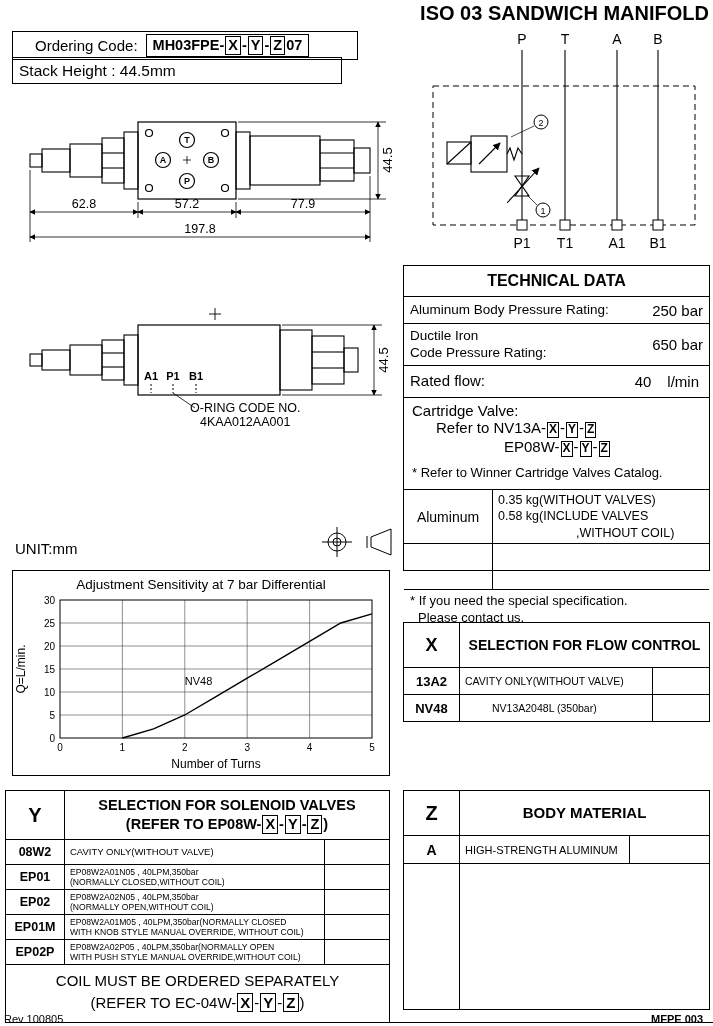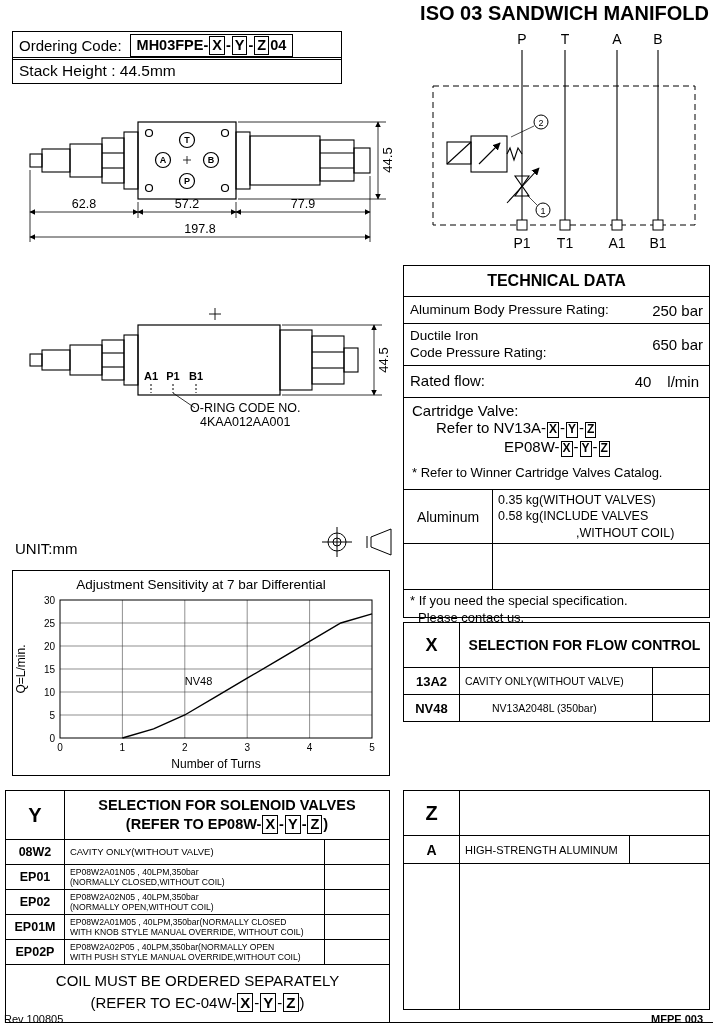--- a/index.html
+++ b/index.html
@@ -5,21 +5,21 @@
   html,body{margin:0;padding:0}
   body{position:relative;width:713px;height:1026px;background:#fff;color:#000;
        font-family:"Liberation Sans",sans-serif;overflow:hidden}
   .abs{position:absolute}
   .xyzb{display:inline-block;border:1px solid #000;padding:0 2px;font-weight:bold;line-height:1.15;margin:0 1px}
 
   
   #doc-title{right:4px;top:2px;font-size:20px;font-weight:bold}
 
   
-  .ord{border:1px solid #000;display:flex;align-items:center;padding-left:6px;font-size:15px;background:#fff}
+  .ord{border:1px solid #000;display:flex;align-items:center;padding-left:22px;font-size:15px;background:#fff}
   .ord-code{border:1px solid #000;margin-left:8px;padding:1px 6px;display:inline-flex;align-items:center;font-weight:bold;font-size:14.5px}
   .stack{border:1px solid #000;display:flex;align-items:center;padding-left:6px;font-size:15.5px}
 
   
   .tdb{border:1px solid #000;font-size:13.5px;box-sizing:border-box}
   .td-title{height:30px;border-bottom:1px solid #000;display:flex;align-items:center;justify-content:center;font-weight:bold;font-size:16px}
   .td-row{display:flex;align-items:center;justify-content:space-between;padding:0 6px;border-bottom:1px solid #000;box-sizing:border-box}
   .td-l{font-size:13.5px;line-height:1.25}
   .big{font-size:15px}
   .td-v{font-size:15px}
@@ -96,21 +96,21 @@
 
 <div class="abs ord" style="left:12px;top:31px;width:322px;height:27px;">
   <span>Ordering Code:</span>
   <span class="ord-code">
       <span>MH03FPE-</span>
       <span class="xyzb">X</span>
       <span>-</span>
       <span class="xyzb">Y</span>
       <span>-</span>
       <span class="xyzb">Z</span>
-      <span>04</span>
+      <span>07</span>
   </span>
 </div>
 <div class="abs stack" style="left:12px;top:57px;width:322px;height:25px;">Stack Height : 44.5mm</div>
 
 <div class="abs" style="left:10px;top:92px;">
   <svg width="390" height="170" viewBox="0 0 390 170">
     <defs>
       <marker id="ar1" viewBox="0 0 10 10" refX="9" refY="5" markerWidth="7" markerHeight="7" orient="auto-start-reverse">
           <path d="M0,0 L10,5 L0,10 z" fill="#000"></path>
         </marker>
@@ -274,21 +274,21 @@
     </g>
     <g stroke="#000" stroke-width="0.8">
       <line x1="272" y1="25" x2="372" y2="25"></line>
       <line x1="272" y1="95" x2="372" y2="95"></line>
       <line x1="364" y1="25" x2="364" y2="95" marker-start="url(#ar2)" marker-end="url(#ar2)"></line>
     </g>
     <text x="378" y="60" font-size="13" text-anchor="middle" transform="rotate(-90 378 60)">44.5</text>
   </svg>
 </div>
 
-<div class="abs tdb" style="left:403px;top:265px;width:307px;height:353px;">
+<div class="abs tdb" style="left:403px;top:265px;width:307px;height:306px;">
   <div class="td-title">TECHNICAL DATA</div>
   <div class="td-row" style="height:27px">
     <span class="td-l">Aluminum Body Pressure Rating:</span>
     <span class="td-v">250 bar</span>
   </div>
   <div class="td-row" style="height:42px">
     <span class="td-l">
       <span>Ductile Iron</span><br>
       <span>Code Pressure Rating:</span>
     </span>
@@ -438,20 +438,21 @@
   </div>
   <div class="y-footer">
     <div>COIL MUST BE ORDERED SEPARATELY</div>
     <div><span>(REFER TO EC-04W-</span><span class="xyzb">X</span><span>-</span><span class="xyzb">Y</span><span>-</span><span class="xyzb">Z</span><span>)</span></div>
   </div>
 </div>
 
 <div class="abs tbl z-tbl" style="left:403px;top:790px;width:307px;height:220px;">
   <div class="t-header">
     <div class="t-key">Z</div>
+    <div class="t-title">BODY MATERIAL</div>
   </div>
   <div class="t-row">
     <div class="t-key">A</div>
     <div class="t-desc">HIGH-STRENGTH ALUMINUM</div>
     <div class="t-empty"></div>
   </div>
   <div class="z-fill">
     <div class="t-key"></div>
     <div class="t-empty"></div>
   </div>

